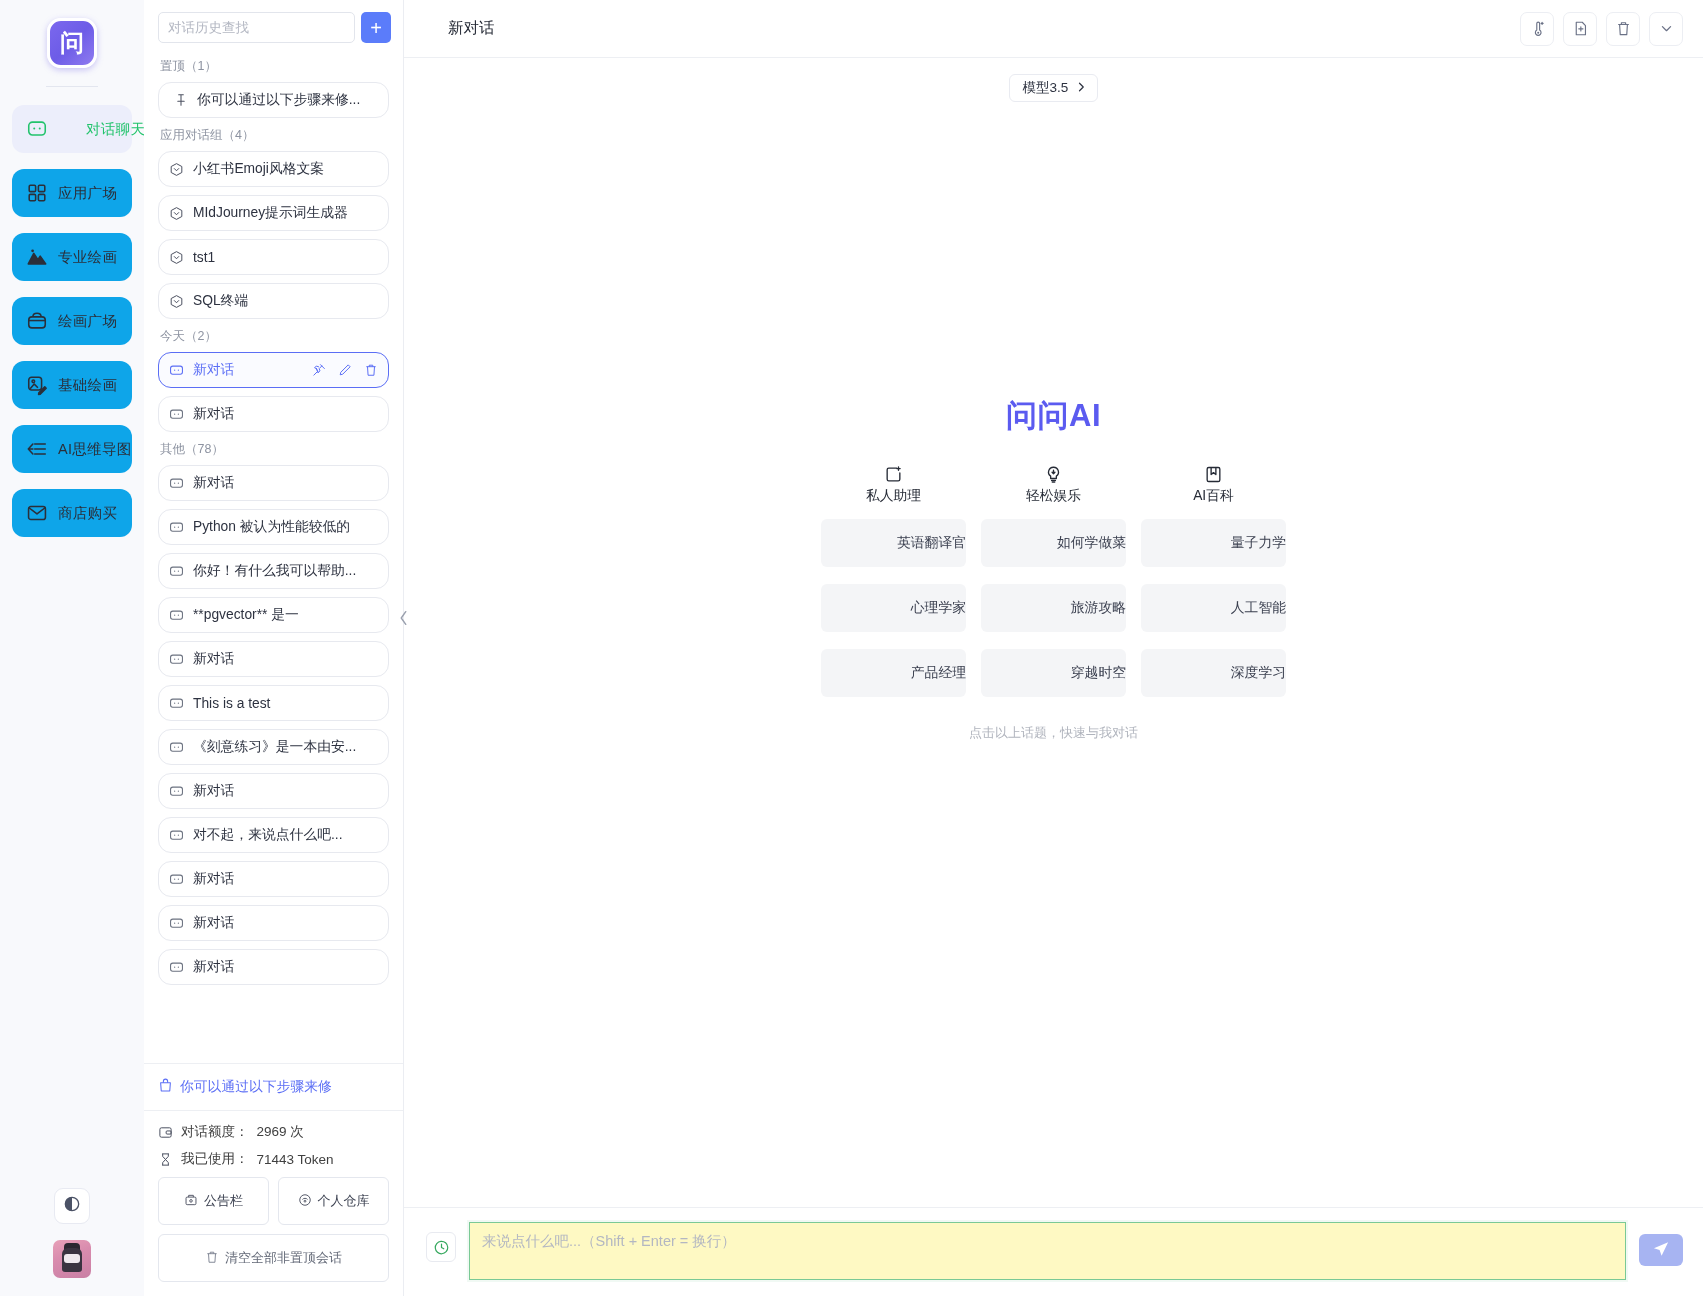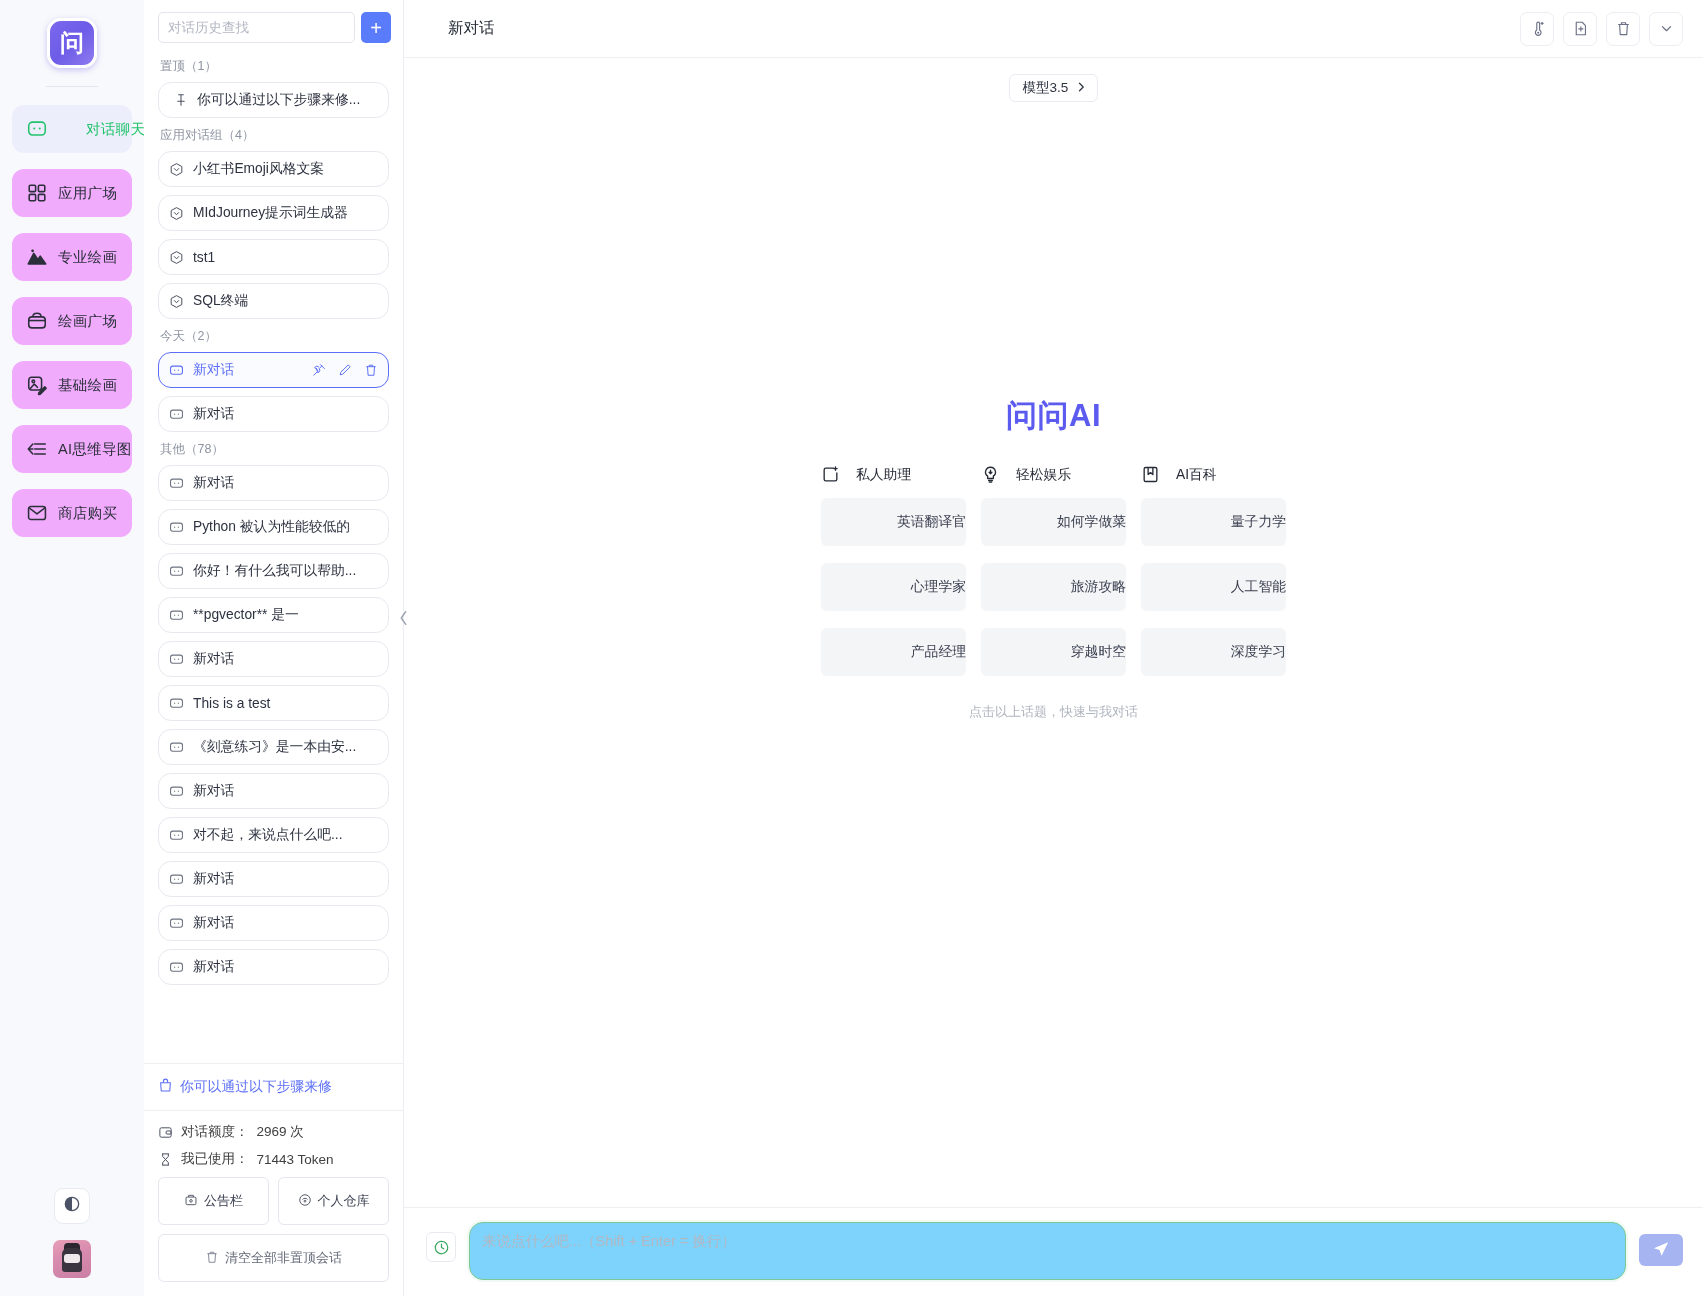--- a/index.html
+++ b/index.html
@@ -25,21 +25,21 @@
     width: 50px; height: 50px; border-radius: 14px;
     background: linear-gradient(135deg,#7b68ee 0%, #6d5ce7 50%, #8f7bf0 100%);
     display: flex; align-items: center; justify-content: center;
     color: #fff; font-size: 24px; font-weight: 700;
     box-shadow: 0 2px 6px rgba(109,92,231,.35);
     border: 3px solid #fff;
   }
   .rail-divider { width: 52px; height: 1px; background: #e3e6ef; margin: 4px 0 18px; }
   .rail-item {
     width: 120px; height: 48px; border-radius: 12px;
-    background: #f0abfc;
+    background: #0ea5e9;
     display: flex; align-items: center; gap: 10px;
     padding-left: 14px; margin-bottom: 16px;
     color: #2b2f3a; font-size: 14.5px;
     cursor: pointer;
   }
   .rail-item.active { background: #eceefb; }
   .rail-item.active .rail-label { color: #22c36c; margin-left: 28px; }
   .rail-ico { width: 22px; height: 22px; display: flex; align-items: center; justify-content: center; flex: 0 0 22px; }
   .rail-ico svg { display: block; }
   .rail-label { white-space: nowrap; letter-spacing: .3px; }
@@ -153,21 +153,21 @@
     display: flex; align-items: center; gap: 7px;
     font-size: 13.5px; color: #2d3240; cursor: pointer;
   }
 
   .welcome { flex: 1; display: flex; flex-direction: column; align-items: center; padding-top: 293px; }
   .brand {
     font-size: 31px; font-weight: 700; color: #5b5bf0; letter-spacing: .5px;
     margin-bottom: 28px;
   }
   .cat-grid { display: grid; grid-template-columns: repeat(3, 145px); column-gap: 15px; }
-  .cat-head { display: flex; flex-direction: row; align-items: center; gap: 16px; margin-bottom: 14px; }
+  .cat-head { display: flex; flex-direction: column; align-items: center; gap: 3px; margin-bottom: 14px; }
   .cat-head .ch-ico { color: #262b36; display: flex; }
   .cat-head .ch-lbl { font-size: 13.8px; color: #262b36; }
   .topic {
     height: 48px; border-radius: 6px; background: #f4f5f7;
     display: flex; align-items: center; justify-content: flex-end;
     font-size: 13.8px; color: #3b4050; margin-bottom: 17px; cursor: pointer;
   }
   .hint { font-size: 13px; color: #b0b4bd; margin-top: 10px; }
 
   
@@ -176,23 +176,23 @@
     padding: 14px 20px 16px 22px;
     display: flex; align-items: flex-start; gap: 13px;
     flex: 0 0 auto;
   }
   .hist-btn {
     width: 30px; height: 30px; border-radius: 6px; border: 1px solid #e8eaf0;
     background: #fff; display: flex; align-items: center; justify-content: center;
     color: #36a85e; cursor: pointer; margin-top: 10px; flex: 0 0 30px;
   }
   .composer {
-    flex: 1; min-height: 58px; border: 1px solid #7ac995; border-radius: 14px;
+    flex: 1; min-height: 58px; border: 1px solid #7ac995; border-radius: 0;
     padding: 9px 12px; font-size: 14.5px; color: #333; outline: none;
-    resize: none; font-family: inherit; background: #7dd3fc;
+    resize: none; font-family: inherit; background: #fef9c3;
     box-shadow: 0 0 0 2px rgba(122,201,149,.10);
   }
   .composer::placeholder { color: #b3b7c2; }
   .send-btn {
     width: 44px; height: 32px; border-radius: 6px; background: #a7b4f2;
     border: none; display: flex; align-items: center; justify-content: center;
     color: #fff; cursor: pointer; margin-top: 12px; flex: 0 0 44px;
   }
 </style>
 </head>

